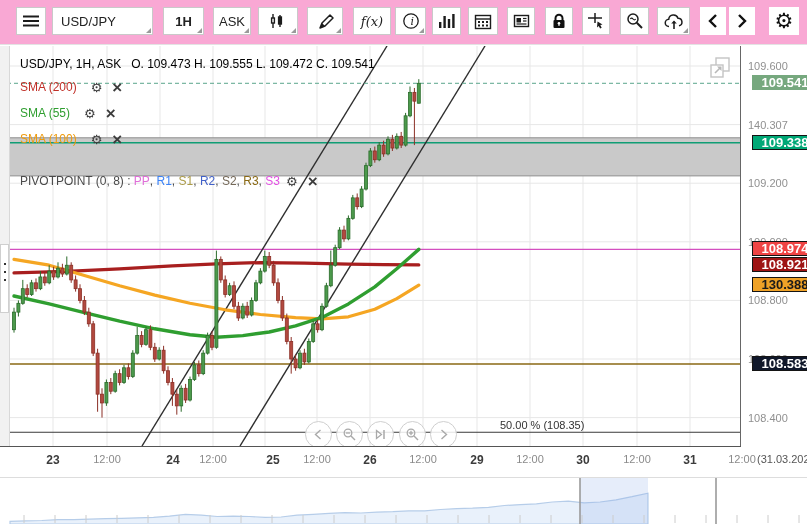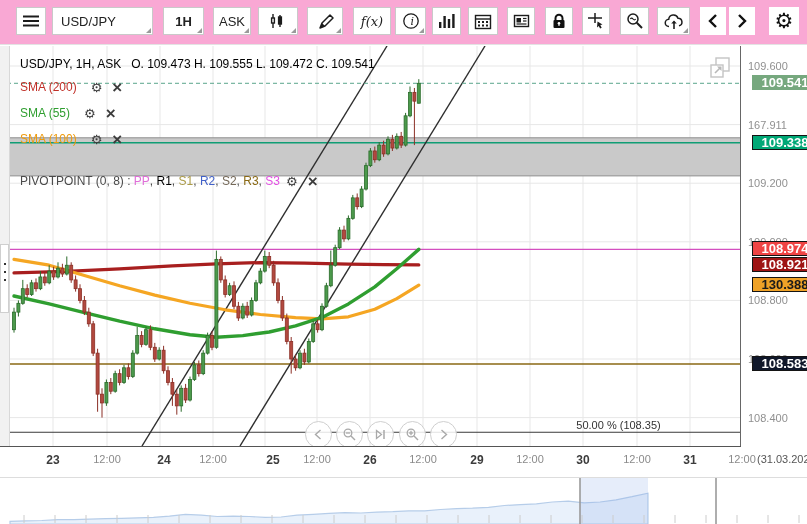--- a/index.html
+++ b/index.html
@@ -36,21 +36,21 @@
   #price-axis{position:absolute;left:741px;top:1px;width:66px;height:424px;background:#fff;}
   .ptick{position:absolute;left:7px;font-size:11px;color:#909090;}
   .pbadge{position:absolute;left:11px;width:66px;height:15px;font-size:13px;font-weight:bold;
           display:flex;align-items:center;justify-content:center;box-sizing:border-box;}
   
   #time-axis{position:absolute;left:0;top:402px;width:807px;height:26px;background:#fff;}
   .ttick{position:absolute;top:6px;transform:translateX(-50%);font-size:11px;color:#8a8a8a;white-space:nowrap;}
   .ttick.major{font-size:12px;color:#3c3c3c;font-weight:bold;}
   #corner-date{position:absolute;top:6px;left:757px;font-size:11px;color:#555;white-space:nowrap;}
   
-  #fib-label{position:absolute;left:500px;top:374px;width:237px;text-align:center;
+  #fib-label{position:absolute;left:500px;top:374px;width:237px;text-align:left;
              font-size:11px;color:#333;}
   
   #popout{position:absolute;left:706px;top:9px;cursor:pointer;}
   
   .navbtn{position:absolute;top:376px;width:27px;height:27px;border-radius:50%;
           border:1px solid #cfcfcf;background:rgba(255,255,255,.85);box-sizing:border-box;
           display:flex;align-items:center;justify-content:center;cursor:pointer;}
   
   #navigator{position:absolute;left:0;top:477px;width:807px;height:47px;border-top:1px solid #ddd;background:#fff;}
 </style>
@@ -441,21 +441,21 @@
           <span class="lgname" style="color: rgb(239, 155, 13);">SMA (100)</span>
           <span class="lgear">⚙</span>
           <span class="lx">×</span>
         </div>
       </div>
     <div class="lgrow" id="pivot-row" style="margin-top:16px;">
         <span style="color: rgb(74, 74, 74);">PIVOTPOINT (0, 8)</span>
         <span style="color: rgb(74, 74, 74); white-space: pre;"> : </span>
         <span style="color: rgb(223, 110, 216);">PP</span>
         <span style="color: rgb(74, 74, 74); white-space: pre;">, </span>
-        <span style="color: #000000;">R1</span>
+        <span style="color: #3b82f6;">R1</span>
         <span style="color: rgb(74, 74, 74); white-space: pre;">, </span>
         <span style="color: rgb(171, 155, 72);">S1</span>
         <span style="color: rgb(74, 74, 74); white-space: pre;">, </span>
         <span style="color: rgb(65, 97, 200);">R2</span>
         <span style="color: rgb(74, 74, 74); white-space: pre;">, </span>
         <span style="color: rgb(116, 104, 88);">S2</span>
         <span style="color: rgb(74, 74, 74); white-space: pre;">, </span>
         <span style="color: rgb(138, 105, 20); text-align: center;">R3</span>
         <span style="color: rgb(74, 74, 74); white-space: pre;">, </span>
         <span style="color: rgb(226, 79, 226);">S3</span>
@@ -502,41 +502,41 @@
       </svg>
   </div>
   <div class="navbtn" style="left:430px;">
     <svg width="15" height="15" viewBox="0 0 15 15">
         <path d="M5.5 3l5 4.5-5 4.5" fill="none" stroke="#a9a9a9" stroke-width="1.4"></path>
       </svg>
   </div>
 
   <div id="price-axis">
       <span class="ptick" style="top: 14px;">109.600</span>
-      <span class="ptick" style="top: 72.6px;">167.911</span>
+      <span class="ptick" style="top: 72.6px;">140.307</span>
       <span class="ptick" style="top: 131.2px;">109.200</span>
       <span class="ptick" style="top: 189.8px;">109.000</span>
       <span class="ptick" style="top: 248.4px;">108.800</span>
       <span class="ptick" style="top: 307px;">108.600</span>
       <span class="ptick" style="top: 365.6px;">108.400</span>
       <span class="pbadge" style="top: 29.287px; background: rgb(118, 168, 126); color: rgb(255, 255, 255); border: 1px solid rgb(118, 168, 126);">109.541</span>
       <span class="pbadge" style="top: 88.766px; background: rgb(0, 168, 118); color: rgb(255, 255, 255); border: 1px solid rgb(20, 20, 20);">109.338</span>
       <span class="pbadge" style="top: 195.418px; background: #ef4444; color: rgb(255, 255, 255); border: 1px solid rgb(20, 20, 20);">108.974</span>
       <span class="pbadge" style="top: 210.947px; background: rgb(158, 20, 20); color: rgb(255, 255, 255); border: 1px solid rgb(20, 20, 20);">108.921</span>
       <span class="pbadge" style="top: 231.164px; background: rgb(239, 162, 39); color: rgb(26, 26, 26); border: 1px solid rgb(20, 20, 20);">130.388</span>
       <span class="pbadge" style="top: 309.981px; background: #0f172a; color: rgb(255, 255, 255); border: 1px solid rgb(20, 20, 20);">108.583</span>
     </div>
   <div id="plot-rb"></div>
   <div id="plot-bb"></div>
 
   <div id="time-axis">
     <span id="corner-date">(31.03.2021</span>
   <span class="ttick major" style="left: 53px;">23</span>
       <span class="ttick" style="left: 107px;">12:00</span>
-      <span class="ttick major" style="left: 164px;">24</span>
+      <span class="ttick major" style="left: 173px;">24</span>
       <span class="ttick" style="left: 213px;">12:00</span>
       <span class="ttick major" style="left: 273px;">25</span>
       <span class="ttick" style="left: 317px;">12:00</span>
       <span class="ttick major" style="left: 370px;">26</span>
       <span class="ttick" style="left: 423px;">12:00</span>
       <span class="ttick major" style="left: 477px;">29</span>
       <span class="ttick" style="left: 530px;">12:00</span>
       <span class="ttick major" style="left: 583px;">30</span>
       <span class="ttick" style="left: 637px;">12:00</span>
       <span class="ttick major" style="left: 690px;">31</span>

